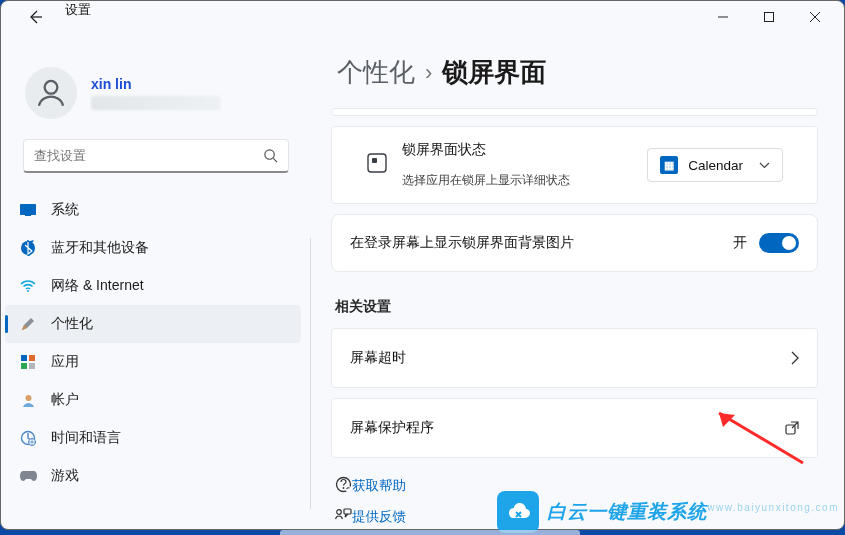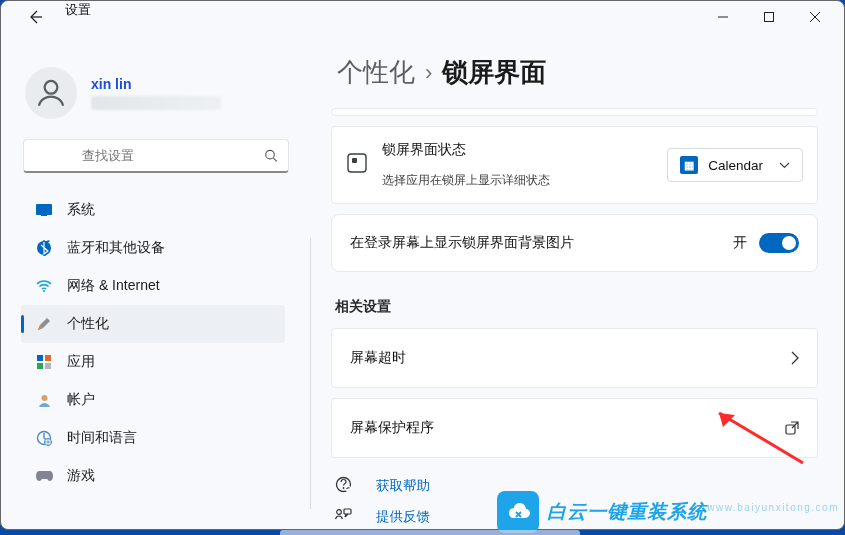--- a/index.html
+++ b/index.html
@@ -21,40 +21,40 @@
   .sidebar { width: 310px; padding: 0 6px 0 0; display:flex; flex-direction:column; position:relative; }
   .profile { display:flex; align-items:center; padding: 22px 16px 14px 24px; gap:14px; }
   .avatar { width: 52px; height: 52px; border-radius: 50%; background:#e9ecef; display:flex; align-items:center; justify-content:center; }
   .profile-name { font-size: 14px; font-weight:600; color:#1d4ed8; }
   .profile-email { width: 130px; height: 14px; background: linear-gradient(90deg,#e2e6ea,#eef1f4); border-radius:3px; margin-top:4px; filter: blur(1px); }
   .search-wrap { padding: 6px 16px 14px 22px; }
   .search {
     height: 34px; background:#fff; border:1px solid #e2e4e8; border-bottom:2px solid #888; border-radius:4px;
     display:flex; align-items:center; padding:0 10px; justify-content:space-between;
   }
-  .search input { border:none; outline:none; font-size:13px; width: 200px; background:transparent; color:#0369a1;margin-left:48px; }
-  .nav { padding: 4px 20px; overflow:hidden; }
+  .search input { border:none; outline:none; font-size:13px; width: 200px; background:transparent; color:#0369a1; }
+  .nav { padding: 4px 4px; overflow:hidden; }
   .nav-item {
     height: 38px; display:flex; align-items:center; gap:14px; padding:0 14px; border-radius:4px;
     font-size:14px; color:#202020; position:relative; cursor:default;
   }
   .nav-item.active { background:#eceff3; }
   .nav-item.active::before {
     content:""; position:absolute; left:0; top:10px; bottom:10px; width:3px; background:#0067c0; border-radius:2px;
   }
   .nav-icon { width:18px; height:18px; display:flex; align-items:center; justify-content:center; }
   .sidebar-divider { position:absolute; right:0; top:193px; bottom:20px; width:1px; background:#d7dadf; }
 
   .main { flex:1; padding: 0 26px 0 20px; overflow:hidden; position:relative; }
   .breadcrumb { display:flex; align-items:center; gap:10px; padding: 10px 6px 18px 6px; font-size:26px; color:#1a1a1a; }
   .breadcrumb .sep { color:#777; font-size:22px; }
   .bc-parent { color:#5a5f66; font-weight:500; }
   .bc-current { font-weight:600; }
   .card-slim { height: 8px; background:#fff; border:1px solid #e7e9ed; border-radius:4px; margin: 0 0 10px 0; }
-  .card { background:#fff; border:1px solid #e7e9ed; border-radius:4px; padding: 14px 14px; display:flex; align-items:center; gap:14px; margin-bottom:10px; }
+  .card { background:#fff; border:1px solid #e7e9ed; border-radius:4px; padding: 14px 34px; display:flex; align-items:center; gap:14px; margin-bottom:10px; }
   .card-title { font-size:14px; color:#111; }
   .card-sub { font-size:12px; color:#404040; margin-top:13px; }
   .card-flex { flex:1; }
   .selector {
     height: 34px; border:1px solid #d9dce1; border-radius:4px; display:flex; align-items:center; gap:10px; padding:0 12px;
     font-size:13.5px; color:#111;
   }
   .sel-icon { width:18px; height:18px; background:#0067c0; border-radius:2px; display:flex; align-items:center; justify-content:center; }
   .sel-icon span { color:#fff; font-size:11px; font-weight:600; }
   .chev { margin-left:6px; }
@@ -63,21 +63,21 @@
   .toggle-state { margin-left:auto; font-size:14px; color:#111; margin-right:12px; }
   .toggle {
     width:40px; height:20px; background:#0067c0; border-radius:10px; position:relative;
   }
   .toggle::after { content:""; position:absolute; right:3px; top:3px; width:14px; height:14px; background:#fff; border-radius:50%; }
   .section-label { font-size:14px; color:#2b2b2b; font-weight:600; margin: 16px 0 12px 4px; }
   .link-card { background:#fff; border:1px solid #e7e9ed; border-radius:4px; padding: 20px 18px; display:flex; align-items:center; margin-bottom:10px; }
   .link-title { font-size:14px; color:#111; }
   .link-chev { margin-left:auto; color:#4a4a4a; }
   .help-links { margin-top: 18px; padding-left:4px; }
-  .help-link { display:flex; align-items:center; gap:24px; font-size:13.5px; color:#0067c0; margin-bottom:12px; }
+  .help-link { display:flex; align-items:center; gap:0; font-size:13.5px; color:#0067c0; margin-bottom:12px; }
   .help-link .hicon { color:#333; }
 
   .arrow-anno { position:absolute; left:396px; top:360px; pointer-events:none; }
   .watermark { position:absolute; right:6px; bottom:2px; display:flex; align-items:center; gap:8px; }
   .wm-logo { width:42px; height:42px; background:#1ea4e9; border-radius:8px; display:flex; align-items:center; justify-content:center; }
   .wm-text { display:flex; line-height:1.1; }
   .wm-top { font-size:19px; font-weight:700; color:#1ea4e9; letter-spacing:1px; font-style: italic; }
   .wm-sub { font-size:10px; color:#9cd3ef; letter-spacing:1.5px; }
   .taskbar-hint { position:absolute; left:280px; bottom:0; width:300px; height:5px; background:rgba(210,220,240,.7); border-radius:3px 3px 0 0;}
 </style>

